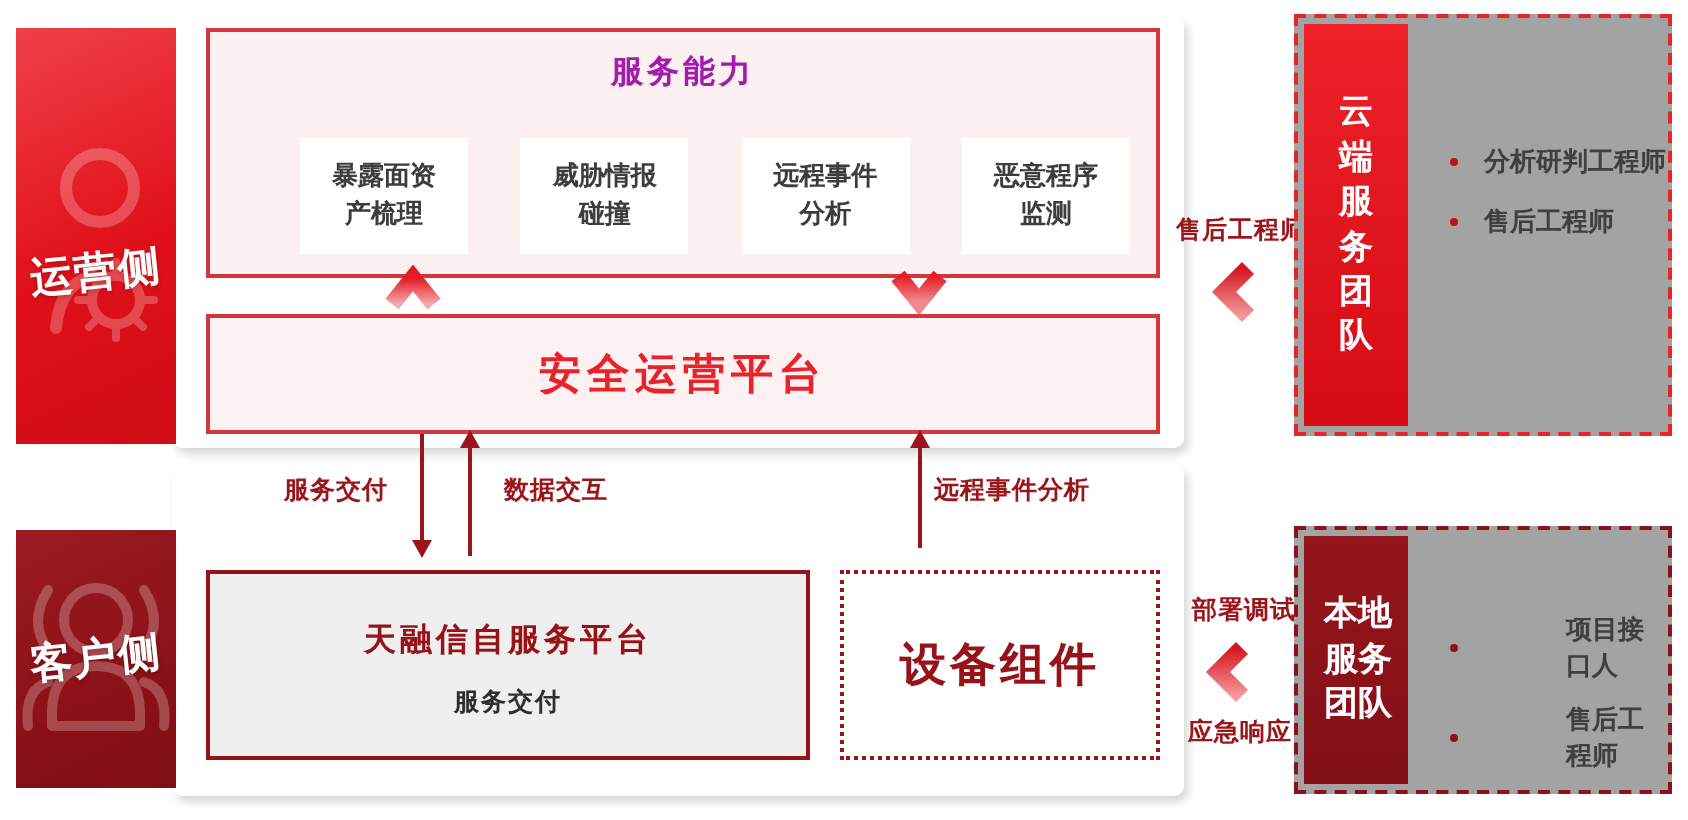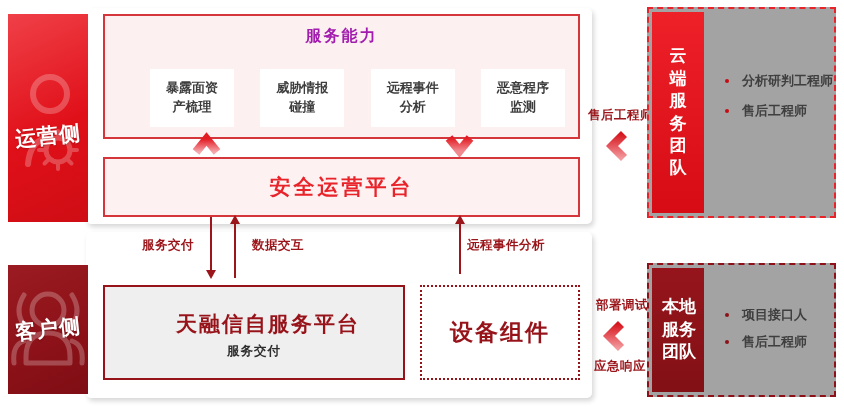--- a/index.html
+++ b/index.html
@@ -33,22 +33,22 @@
             font-size:13px;font-weight:bold;line-height:1.45;color:#3d3d3d;}
 
   
   .platform{position:absolute;left:103px;top:157px;width:477px;height:60px;background:#fdf1f1;
             border:2px solid #d5363c;box-sizing:border-box;display:flex;align-items:center;
             justify-content:center;font-size:21px;font-weight:bold;letter-spacing:3px;color:#e8232a;}
 
   
   .selfbox{position:absolute;left:103px;top:285px;width:302px;height:95px;background:#f0efef;
            border:2px solid #97131a;box-sizing:border-box;text-align:center;}
-  .selfbox-title{position:absolute;top:23px;width:100%;font-size:21px;font-weight:bold;
-                 letter-spacing:2px;color:#97131a;padding-left:14px;}
+  .selfbox-title{position:absolute;top:23px;width:100%;font-size:16px;font-weight:bold;
+                 letter-spacing:2px;color:#97131a;}
   .selfbox-sub{position:absolute;top:56px;width:100%;font-size:12.5px;font-weight:bold;
                letter-spacing:1px;color:#2e2e2e;}
   .devbox{position:absolute;left:420px;top:285px;width:160px;height:95px;background:#fff;
           border:2px dotted #97131a;box-sizing:border-box;display:flex;align-items:center;
           justify-content:center;font-size:23px;font-weight:bold;letter-spacing:2px;color:#97131a;}
 
   
   .vline{position:absolute;width:2px;background:#9b161b;}
   .ah{position:absolute;width:0;height:0;border-left:5px solid transparent;
       border-right:5px solid transparent;}
@@ -67,21 +67,21 @@
   .team.local .team-bar{background:linear-gradient(180deg,#96151c,#821015);}
   .team-title{color:#fff;font-size:17px;font-weight:bold;line-height:1.32;text-align:center;
               word-break:break-all;}
   .team-title.one{width:18px;}
   .team-title.two{width:36px;text-align:right;}
   .team-list{position:absolute;left:76px;margin:0;padding:0;list-style:none;}
   .team.cloud .team-list{top:63px;}
   .team.local .team-list{top:41px;}
   .team-list li{display:flex;align-items:center;font-size:13px;font-weight:bold;color:#3f3f3f;}
   .team.cloud .team-list li{margin-bottom:12px;}
-  .team.local .team-list li{margin-bottom:9px;}
+  .team.local .team-list li{margin-bottom:9px;gap:41px;}
   .dot{width:4px;height:4px;border-radius:50%;margin-right:13px;flex:0 0 auto;}
   .team.cloud .dot{background:#c50c13;}
   .team.local .dot{background:#8c1118;}
 
   .side-label{position:absolute;font-size:12.5px;font-weight:bold;color:#9b161b;letter-spacing:.5px;}
 </style>
 </head>
 <body>
 
 <div class="stage">

